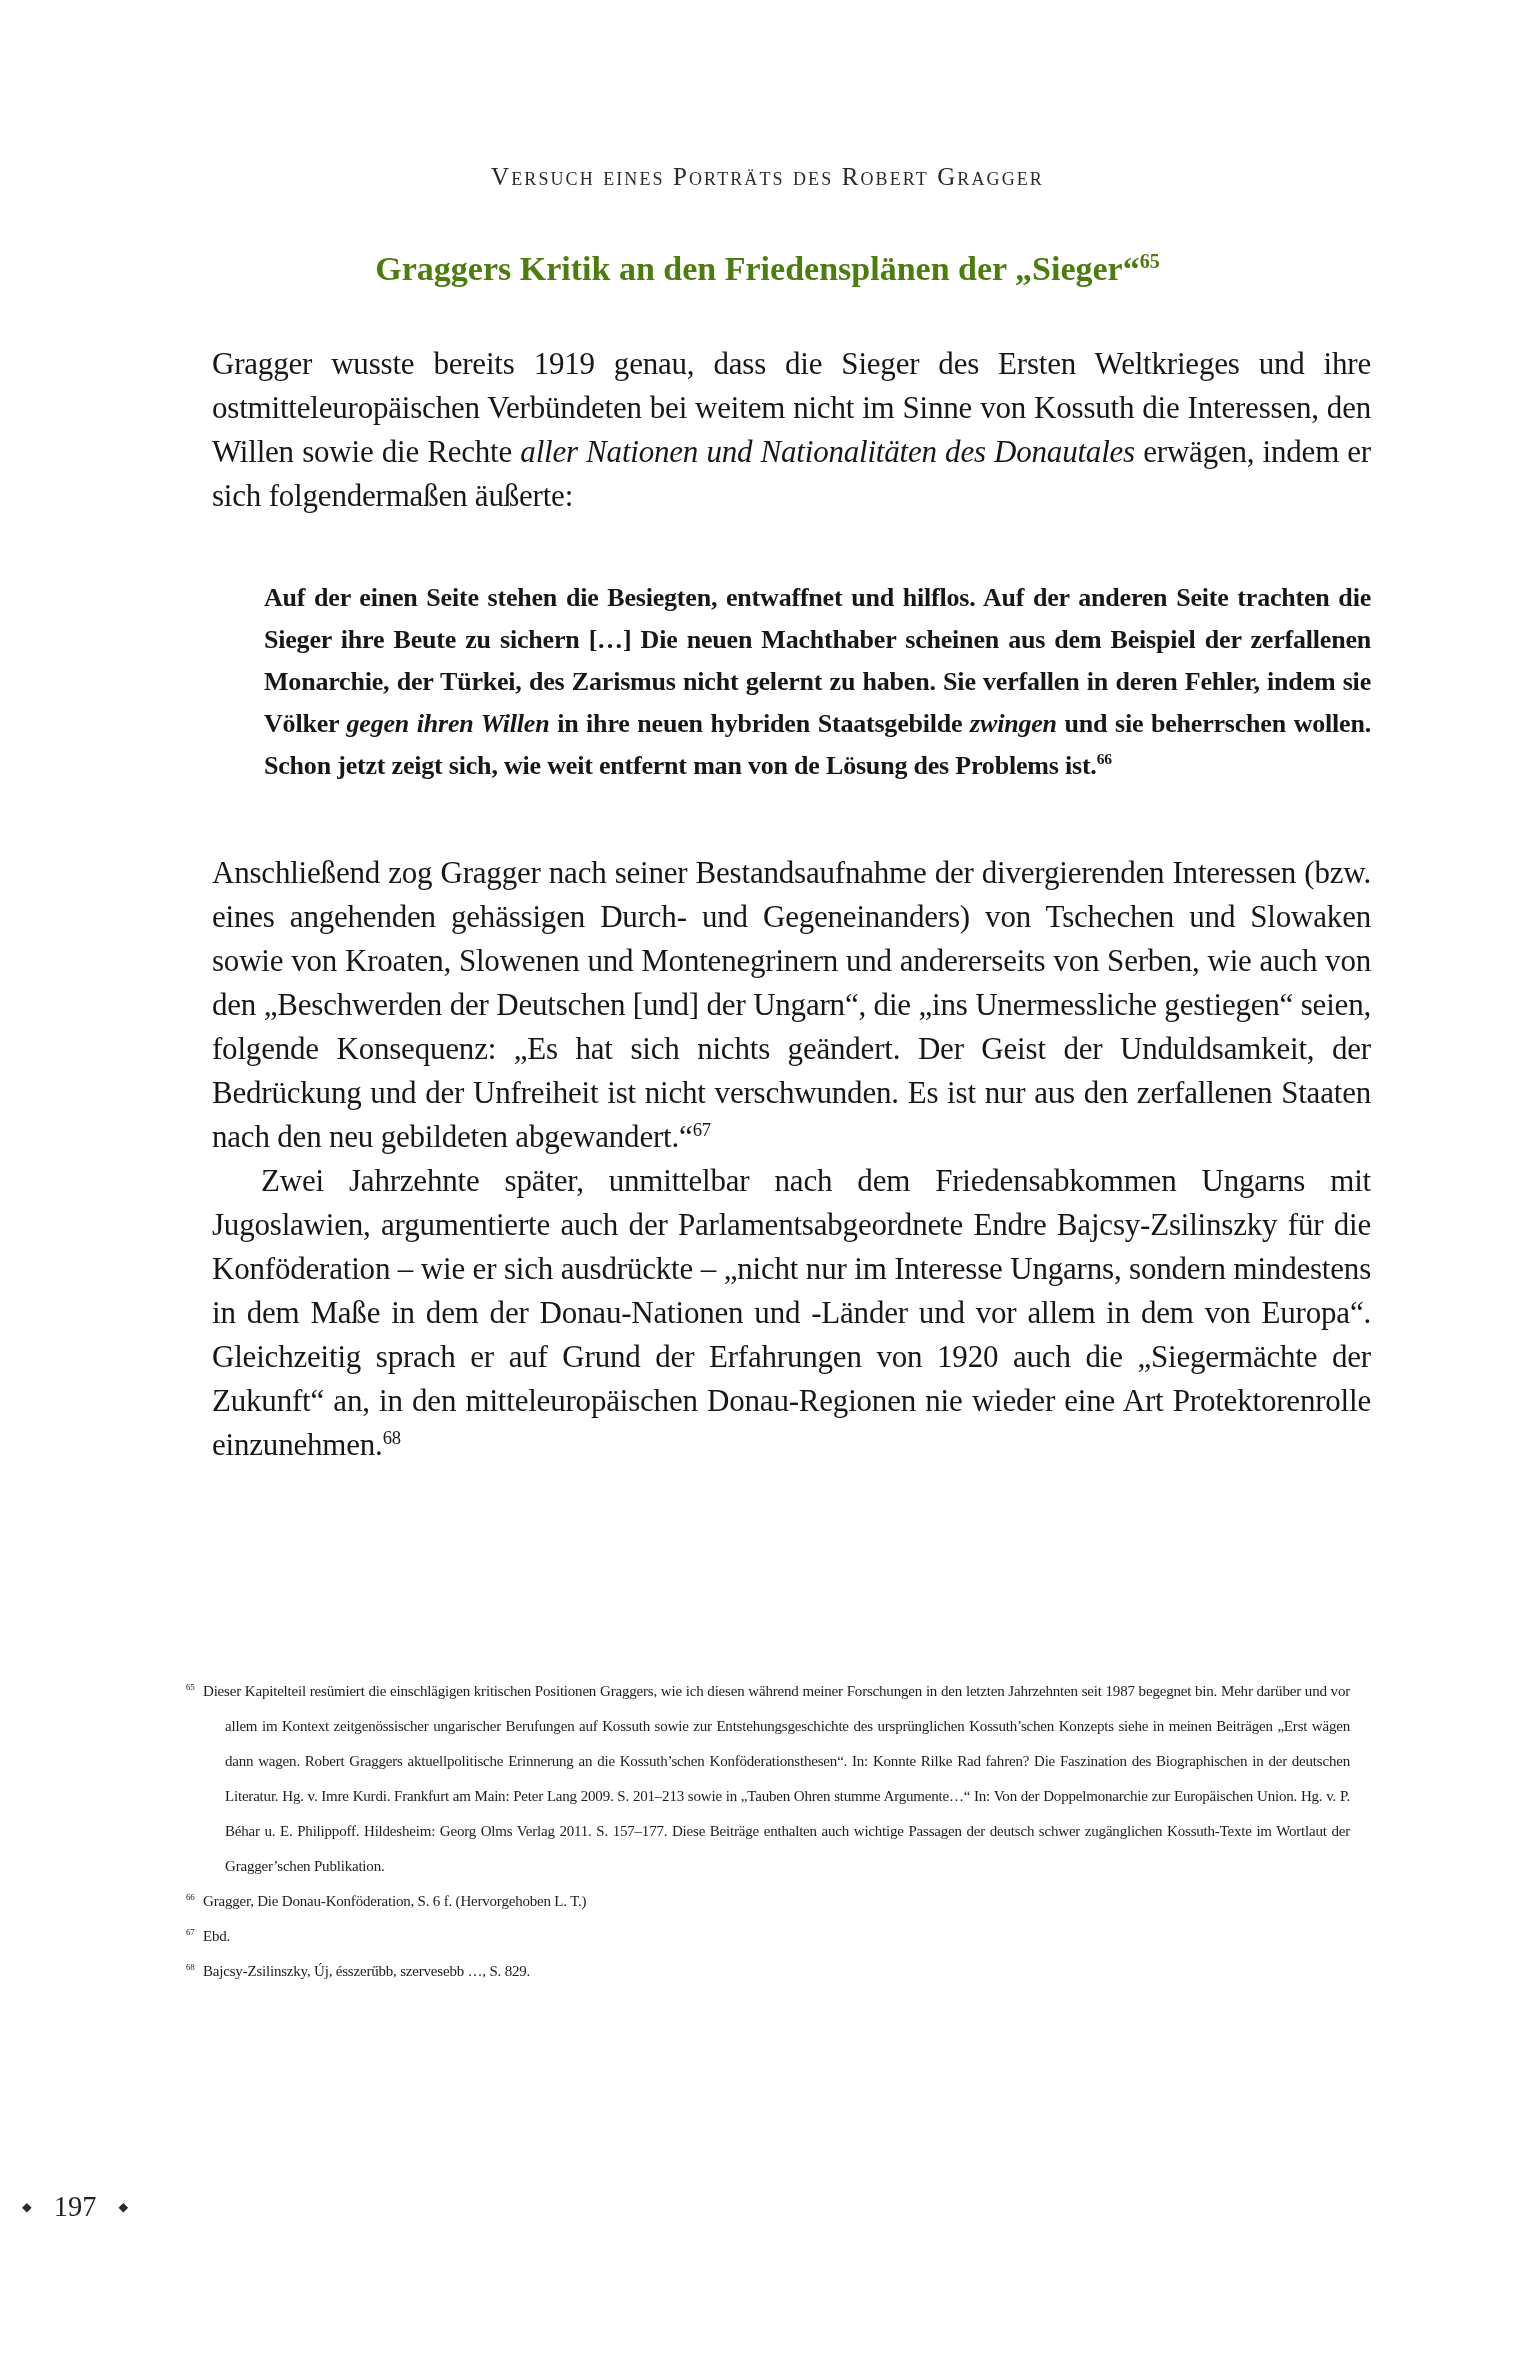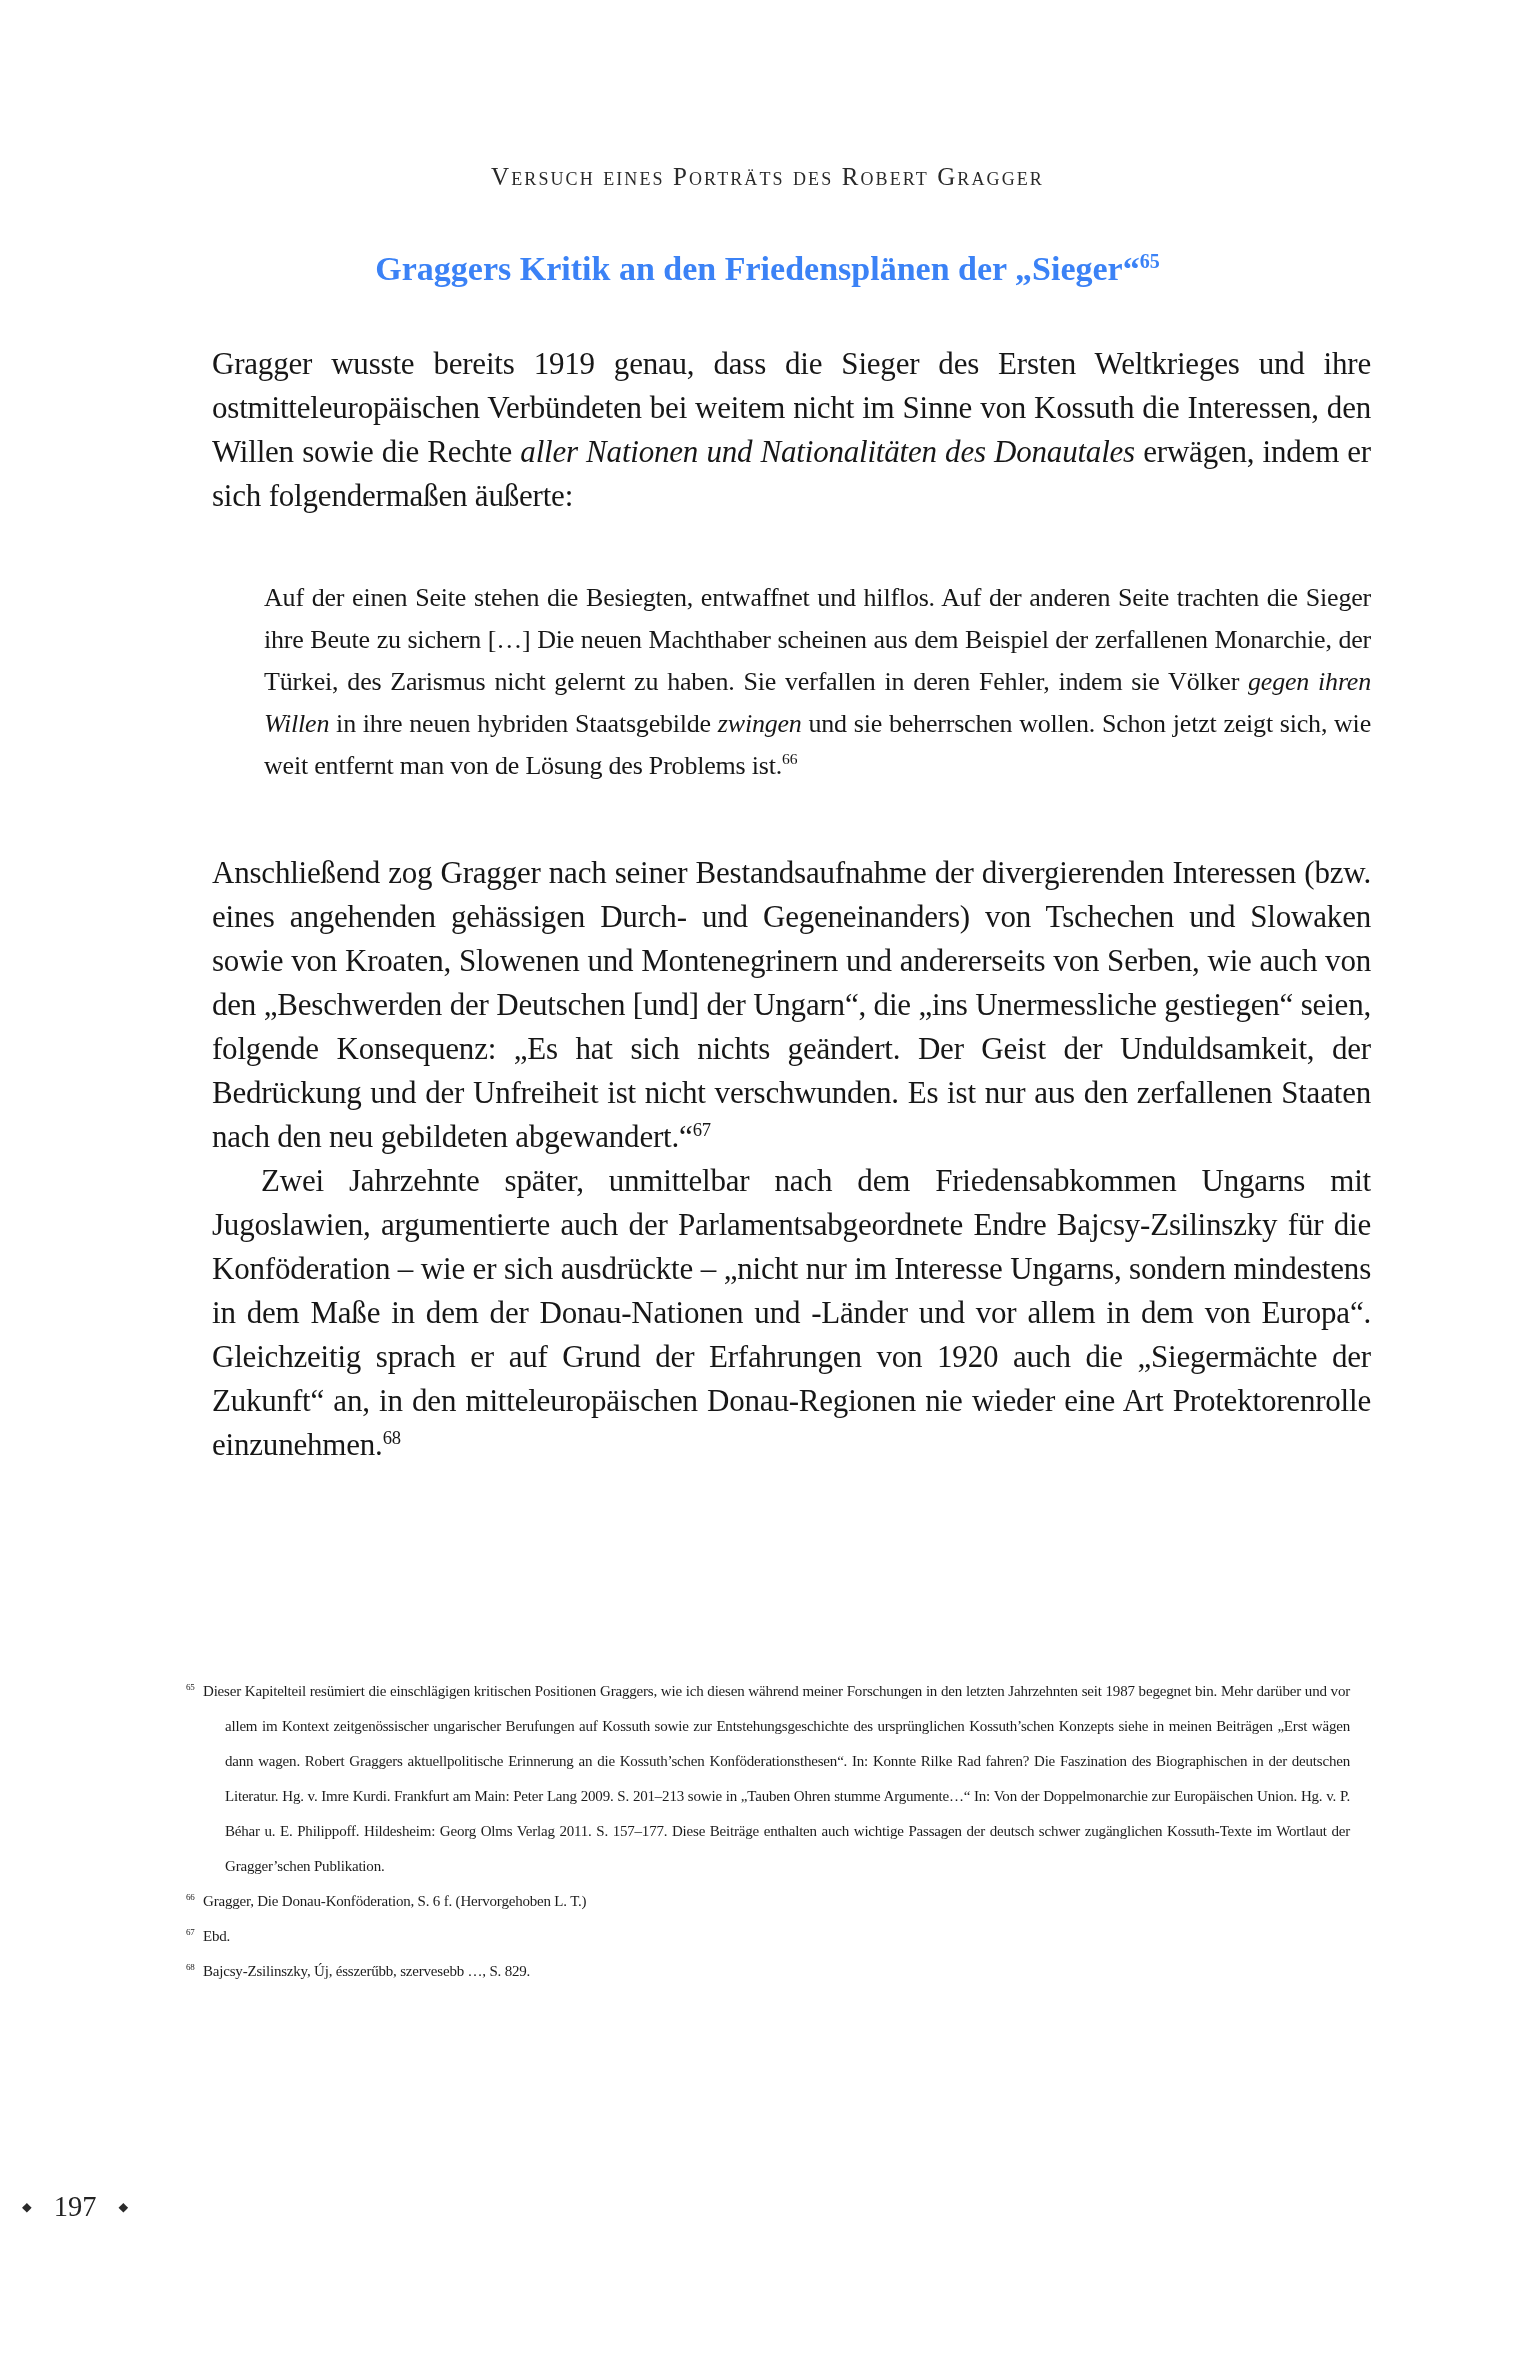--- a/index.html
+++ b/index.html
@@ -32,21 +32,21 @@
     color: #2a2a2a;
   }
   .heading {
     position: absolute;
     top: 250px;
     left: 0;
     width: 100%;
     text-align: center;
     font-size: 34px;
     font-weight: bold;
-    color: #3b82f6;
+    color: #4d7c0f;
     margin: 0;
   }
   .heading sup {
     font-size: 20px;
     line-height: 0;
     vertical-align: super;
     font-weight: bold;
   }
   .body-col {
     position: absolute;
@@ -66,20 +66,21 @@
   p.body-para.first-indent {
     text-indent: 49px;
   }
   blockquote.quote {
     margin: 59px 0 64px 52px;
     font-size: 26px;
     line-height: 42px;
     text-align: justify;
     letter-spacing: -0.2px;
     color: #171717;
+    font-weight: bold;
   }
   .body-col sup, .quote sup, .footnote .fn-num {
     font-size: 0.6em;
     line-height: 0;
     vertical-align: super;
   }
   .it { font-style: italic; }
   .footnotes {
     position: absolute;
     left: 186px;

